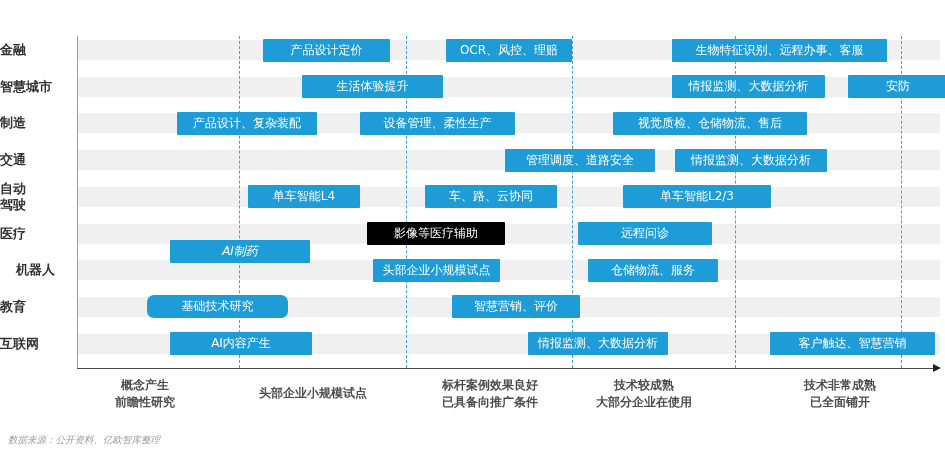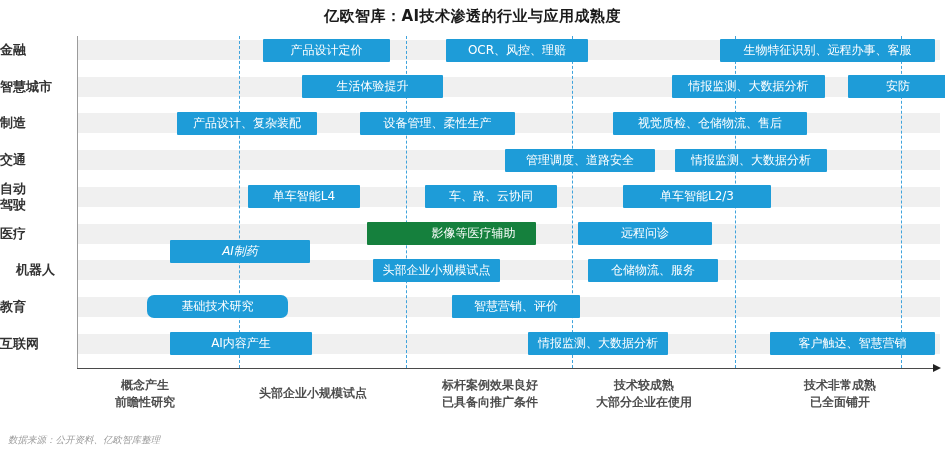--- a/index.html
+++ b/index.html
@@ -33,35 +33,34 @@
     font-size:12px; font-weight:bold; color:#4d4d4d; line-height:17px; white-space:pre-line;
   }
   .source {
     position:absolute; left:8px; top:434px; font-size:9.5px; font-style:italic; color:#9a9a9a;
   }
 </style>
 </head>
 <body>
 
 <div class="stage">
-  <div class="title">亿欧智库：AI技术渗透的行业与应用成熟度</div>
   <div id="plot">
       <div class="yaxis"></div>
       <div class="xaxis"></div>
       <div class="xarrow"></div>
       <div class="gridline" style="left: 239px; border-left-color: rgb(63, 163, 220);"></div>
       <div class="gridline" style="left: 406px; border-left-color: rgb(63, 163, 220);"></div>
       <div class="gridline" style="left: 572px; border-left-color: rgb(63, 163, 220);"></div>
       <div class="gridline" style="left: 735px; border-left-color: rgb(63, 163, 220);"></div>
       <div class="gridline" style="left: 901px; border-left-color: rgb(63, 163, 220);"></div>
       <div class="band" style="top: 40px; background: rgb(240, 240, 240);"></div>
       <div class="row-label" style="top: 42px;">金融</div>
       <div class="app-box" style="left: 263px; width: 127px; top: 38.5px; background: rgb(30, 156, 216);">产品设计定价</div>
-      <div class="app-box" style="left: 446px; width: 142px; top: 38.5px; background: rgb(30, 156, 216);">OCR、风控、理赔</div>
-      <div class="app-box" style="left: 672px; width: 215px; top: 38.5px; background: rgb(30, 156, 216); margin-left: 48px;">生物特征识别、远程办事、客服</div>
+      <div class="app-box" style="left: 446px; width: 126px; top: 38.5px; background: rgb(30, 156, 216);">OCR、风控、理赔</div>
+      <div class="app-box" style="left: 672px; width: 215px; top: 38.5px; background: rgb(30, 156, 216);">生物特征识别、远程办事、客服</div>
       <div class="band" style="top: 76.7px; background: rgb(240, 240, 240);"></div>
       <div class="row-label" style="top: 78.7px;">智慧城市</div>
       <div class="app-box" style="left: 302px; width: 141px; top: 75.2px; background: rgb(30, 156, 216);">生活体验提升</div>
       <div class="app-box" style="left: 672px; width: 153px; top: 75.2px; background: rgb(30, 156, 216);">情报监测、大数据分析</div>
       <div class="app-box" style="left: 848px; width: 100px; top: 75.2px; background: rgb(30, 156, 216);">安防</div>
       <div class="band" style="top: 113.4px; background: rgb(240, 240, 240);"></div>
       <div class="row-label" style="top: 115.4px;">制造</div>
       <div class="app-box" style="left: 177px; width: 140px; top: 111.9px; background: rgb(30, 156, 216);">产品设计、复杂装配</div>
       <div class="app-box" style="left: 360px; width: 155px; top: 111.9px; background: rgb(30, 156, 216);">设备管理、柔性生产</div>
       <div class="app-box" style="left: 613px; width: 194px; top: 111.9px; background: rgb(30, 156, 216);">视觉质检、仓储物流、售后</div>
@@ -71,21 +70,21 @@
       <div class="app-box" style="left: 675px; width: 152px; top: 148.6px; background: rgb(30, 156, 216);">情报监测、大数据分析</div>
       <div class="band" style="top: 186.8px; background: rgb(240, 240, 240);"></div>
       <div class="row-label" style="top: 180.8px;">自动
 驾驶</div>
       <div class="app-box" style="left: 248px; width: 112px; top: 185.3px; background: rgb(30, 156, 216);">单车智能L4</div>
       <div class="app-box" style="left: 425px; width: 132px; top: 185.3px; background: rgb(30, 156, 216);">车、路、云协同</div>
       <div class="app-box" style="left: 623px; width: 148px; top: 185.3px; background: rgb(30, 156, 216);">单车智能L2/3</div>
       <div class="band" style="top: 223.5px; background: rgb(240, 240, 240);"></div>
       <div class="row-label" style="top: 225.5px;">医疗</div>
       <div class="app-box" style="left: 170px; width: 140px; top: 240px; background: rgb(30, 156, 216); font-style: italic;">AI制药</div>
-      <div class="app-box" style="left: 367px; width: 125px; top: 222px; background: #15803d; padding-left: 44px;">影像等医疗辅助</div>
+      <div class="app-box" style="left: 367px; width: 138px; top: 222px; background: #000000;">影像等医疗辅助</div>
       <div class="app-box" style="left: 578px; width: 134px; top: 222px; background: rgb(30, 156, 216);">远程问诊</div>
       <div class="band" style="top: 260.2px; background: rgb(240, 240, 240);"></div>
       <div class="row-label" style="top: 262.2px; margin-left: 16px;">机器人</div>
       <div class="app-box" style="left: 373px; width: 127px; top: 258.7px; background: rgb(30, 156, 216);">头部企业小规模试点</div>
       <div class="app-box" style="left: 588px; width: 130px; top: 258.7px; background: rgb(30, 156, 216);">仓储物流、服务</div>
       <div class="band" style="top: 296.9px; background: rgb(240, 240, 240);"></div>
       <div class="row-label" style="top: 298.9px;">教育</div>
       <div class="app-box" style="left: 147px; width: 141px; top: 295.4px; background: rgb(30, 156, 216); border-radius: 7px;">基础技术研究</div>
       <div class="app-box" style="left: 452px; width: 128px; top: 295.4px; background: rgb(30, 156, 216);">智慧营销、评价</div>
       <div class="band" style="top: 333.6px; background: rgb(240, 240, 240);"></div>

